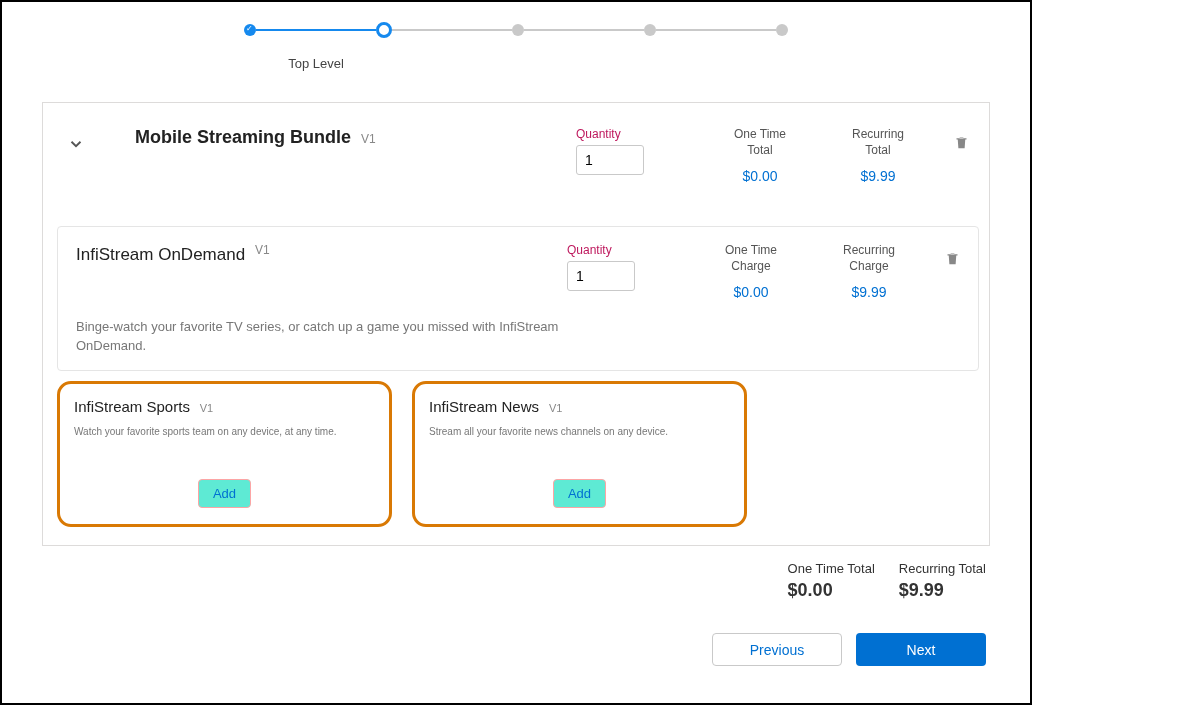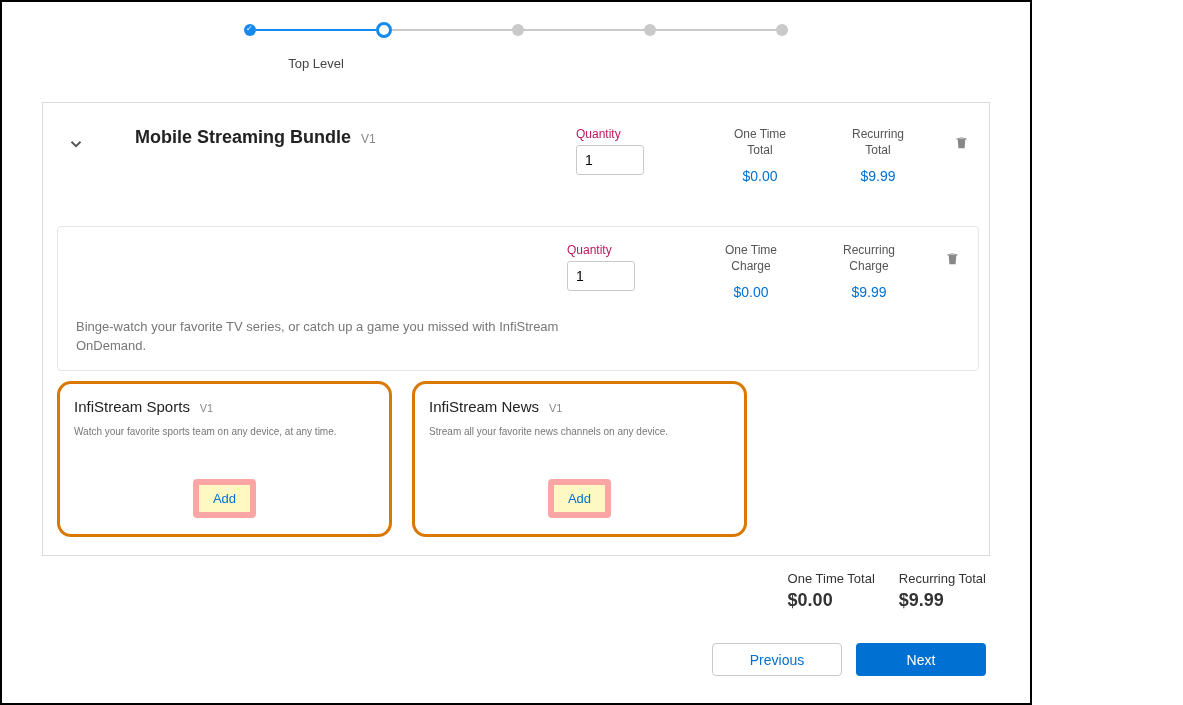--- a/index.html
+++ b/index.html
@@ -37,21 +37,21 @@
 .inner-row { display:flex; align-items:flex-start; }
 .inner-title { font-size:17px; color:#222; }
 .inner-desc { font-size:13px; color:#777; margin-top:18px; max-width:520px; line-height:1.45; }
 
 .addon-row { display:flex; gap:20px; margin-top:10px; }
 .addon-card { flex:0 0 335px; border:3px solid #d97904; border-radius:14px; padding:14px 14px 16px 14px; }
 .addon-title { font-size:15px; color:#222; }
 .addon-card .vtag { font-size:11px; }
 .addon-desc { font-size:10px; color:#777; margin-top:10px; line-height:1.4; min-height:38px; }
 .add-btn-wrap { text-align:center; margin-top:16px; }
-.btn { display:inline-block; border:6px solid #fca5a5; border-radius:4px; background:#fef9c3; padding:6px 14px; font-size:13px; color:#0070d2; cursor:pointer; }
+.btn { display:inline-block; border:1px solid #fca5a5; border-radius:4px; background:#5eead4; padding:6px 14px; font-size:13px; color:#0070d2; cursor:pointer; }
 
 .footer-totals { text-align:right; margin:14px 44px 0 0; }
 .footer-totals .ft-row { display:inline-flex; gap:24px; }
 .ft-col { text-align:left; }
 .ft-lbl { font-size:13px; color:#333; }
 .ft-val { font-size:18px; font-weight:700; margin-top:4px; }
 
 .nav-btns { display:flex; gap:14px; justify-content:flex-end; margin:32px 44px 0 0; }
 .btn-prev { width:130px; height:33px; border:1px solid #c9c9c9; border-radius:4px; background:#fff; color:#0070d2; font-size:14px; cursor:pointer; }
 .btn-next { width:130px; height:33px; border:none; border-radius:4px; background:#0070d2; color:#fff; font-size:14px; cursor:pointer; }
@@ -102,20 +102,24 @@
       </div>
       <span class="trash">
         <svg viewBox="0 0 24 24">
             <path d="M6 7h12l-1 14H7L6 7zm3-3h6v2H9V4zM4 7h16v-2H4v2z"></path>
           </svg>
       </span>
     </div>
 
     <div class="inner-card">
       <div class="inner-row">
+        <div>
+          <span class="inner-title">InfiStream OnDemand</span>
+          <span class="vtag" style="vertical-align:super;">V1</span>
+        </div>
         <div class="qty-block">
           <div class="qty-label">Quantity</div>
           <input class="qty-input" value="1" style="">
         </div>
         <div class="totals">
           <div class="tot-col">
             <div class="tot-lbl"><span>One Time</span><br><span>Charge</span></div>
             <div class="tot-val">$0.00</div>
           </div>
           <div class="tot-col">

